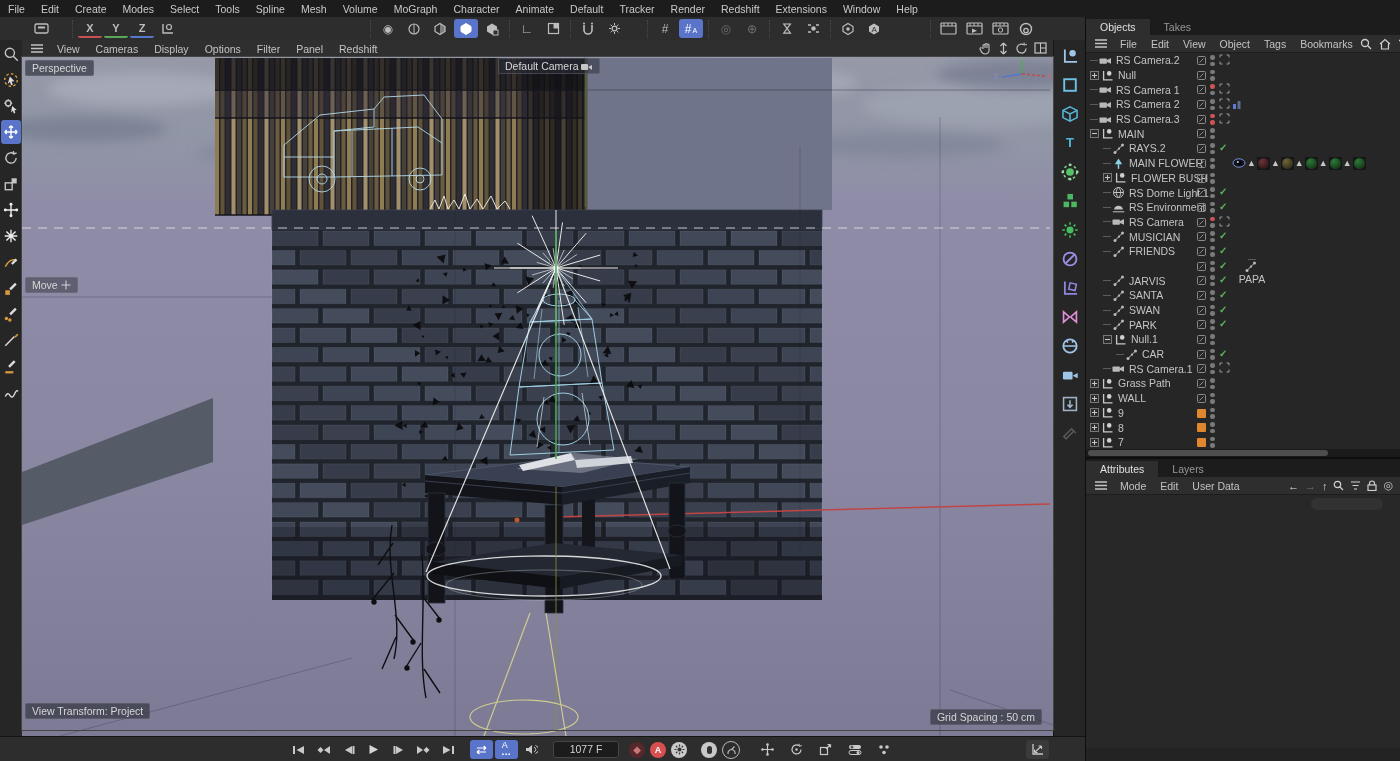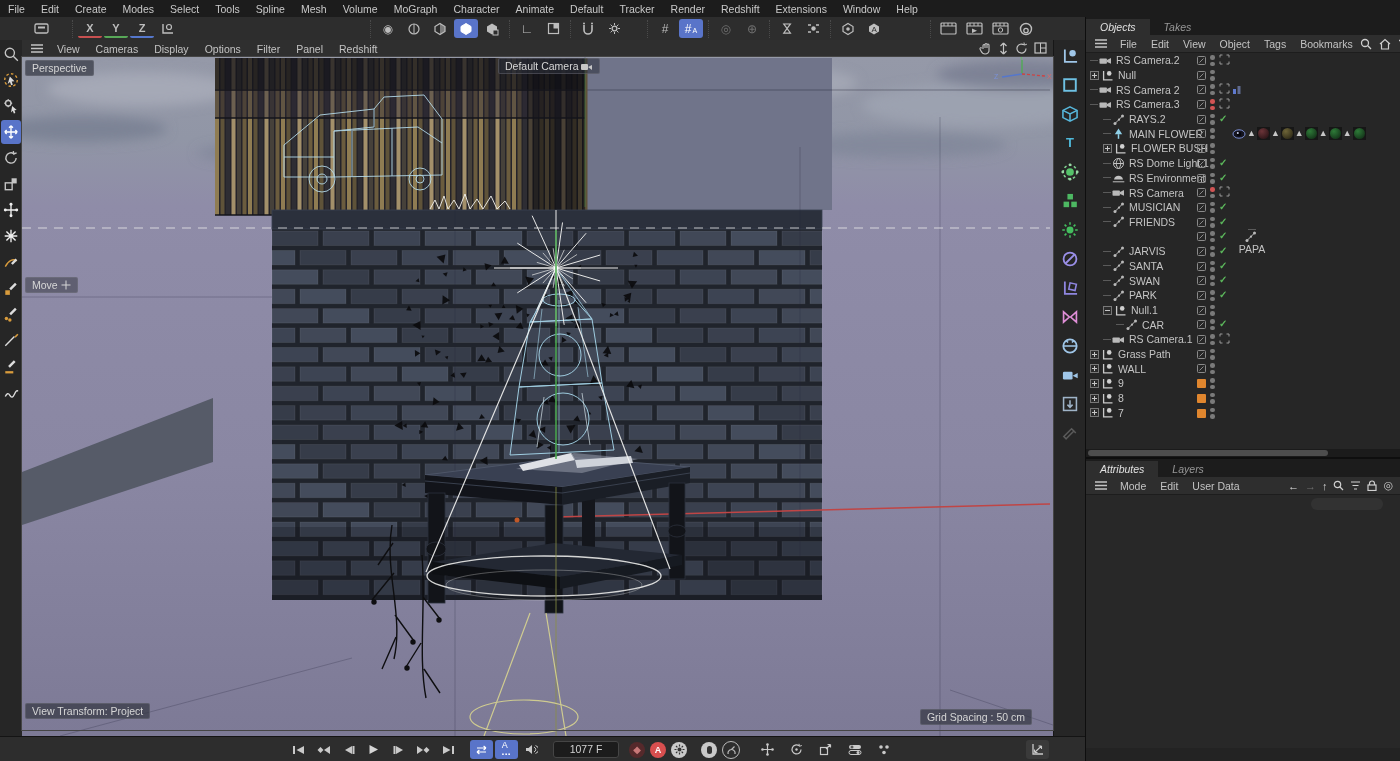--- a/index.html
+++ b/index.html
@@ -31,21 +31,21 @@
   #viewport{position:absolute;left:22px;top:40px;width:1031px;height:696px;background:#2f2f2f;}
   #vp-menu{position:absolute;left:0;top:0;right:0;height:17px;background:#2f2f2f;display:flex;
            align-items:center;border-bottom:1px solid #262626;}
   #vp-menu .mitem{padding:0 8px;font-size:10.5px;color:#c3c3c3;}
   #vp-nav{margin-left:auto;display:flex;gap:6px;padding-right:6px;}
   #scene{position:absolute;left:0;top:17px;width:1031px;height:673px;background:#8d8aa6;outline:1px solid #454545;}
   .vp-label{position:absolute;background:rgba(52,56,66,.72);color:#d6d6d6;font-size:10.5px;
             padding:1px 6px;border-radius:2px;border:1px solid rgba(130,130,140,.35);white-space:nowrap;}
   
   #right-panel{position:absolute;left:1085px;top:17px;width:315px;height:744px;background:#232323;border-left:1px solid #0e0e0e;}
-  .rp-tabs{height:18px;background:#1c1c1c;display:flex;align-items:flex-end;font-style:italic;}
+  .rp-tabs{height:18px;background:#1c1c1c;display:flex;align-items:flex-end;}
   .tab{padding:2px 14px 2px 14px;font-size:10.5px;color:#979797;}
   .tab.active{background:#2e2e2e;color:#e0e0e0;}
   .panel-menu{height:17px;background:#2e2e2e;display:flex;align-items:center;border-bottom:1px solid #1d1d1d;}
   .panel-menu .mitem{padding:0 7px;font-size:10.5px;color:#c3c3c3;}
   .panel-icons{margin-left:auto;display:flex;gap:7px;align-items:center;padding-right:8px;color:#cfcfcf;font-size:12px;}
   #om-tree{position:relative;height:396px;background:#262626;overflow:hidden;}
   .om-row{position:relative;height:14.7px;display:flex;align-items:center;font-size:10.5px;color:#c4c4c4;}
   .om-stub{width:8px;height:1px;background:#5a5a5a;margin-right:1px;flex:none;}
   .om-exp{width:9px;height:9px;flex:none;margin-right:2px;}
   .om-icon{width:14px;height:13px;flex:none;margin-right:3px;}
@@ -1020,21 +1020,21 @@
             <path d="M7,5 L11,3 V8 Z" fill="#c6c6c6"></path>
           </svg>
       </div>
       <div class="vp-label" style="left:3px;top:220px;background:rgba(58,60,70,.55);">
         <span>Move</span>
         <svg width="10" height="10" style="display:inline-block;vertical-align:-1px;">
             <path d="M5,0.5 V9.5 M0.5,5 H9.5" stroke="#d6d6d6"></path>
           </svg>
       </div>
       <div class="vp-label" style="left:3px;bottom:11px;">View Transform: Project</div>
-      <div class="vp-label" style="right:21px;bottom:5px;">Grid Spacing : 50 cm</div>
+      <div class="vp-label" style="right:11px;bottom:5px;">Grid Spacing : 50 cm</div>
     </div>
   </div>
 
   <div id="right-panel">
     <div class="rp-tabs">
 
     <span class="tab active">Objects</span>
         <span class="tab">Takes</span>
       </div>
     <div class="panel-menu">
@@ -1115,20 +1115,47 @@
           <span class="om-label">Null</span>
           <span class="om-badge">
             <svg width="9" height="9">
               <rect x="0.5" y="0.5" width="8" height="8" rx="1" fill="none" stroke="#8a8a8a"></rect>
               <path d="M2.5,6.5 L6.5,2.5" stroke="#8a8a8a"></path>
             </svg>
           </span>
           <span class="om-dots">
             <i style="background:#7a7a7a;"></i>
             <i style="background:#7a7a7a;"></i>
+          </span>
+        </div>
+        <div class="om-row" style="padding-left: 4px;">
+          <span class="om-stub"></span>
+          <span class="om-icon">
+            <svg width="14" height="13">
+              <g fill="#b9b9b9">
+                <rect x="0.5" y="4.4" width="7.4" height="5.4" rx="0.8"></rect>
+                <path d="M8,6 L12,4 V9.8 L8,8 Z"></path>
+              </g>
+            </svg>
+          </span>
+          <span class="om-label">RS Camera 1</span>
+          <span class="om-badge">
+            <svg width="9" height="9">
+              <rect x="0.5" y="0.5" width="8" height="8" rx="1" fill="none" stroke="#8a8a8a"></rect>
+              <path d="M2.5,6.5 L6.5,2.5" stroke="#8a8a8a"></path>
+            </svg>
+          </span>
+          <span class="om-dots">
+            <i style="background:#d05454;"></i>
+            <i style="background:#7a7a7a;"></i>
+          </span>
+          <span class="om-state">
+            <svg width="11" height="11">
+              <path d="M1,3.5 V1 H3.5 M7.5,1 H10 V3.5 M10,7.5 V10 H7.5 M3.5,10 H1 V7.5" stroke="#9a9a9a" f="" fill="none"></path>
+            </svg>
           </span>
         </div>
         <div class="om-row" style="padding-left: 4px;">
           <span class="om-stub"></span>
           <span class="om-icon">
             <svg width="14" height="13">
               <g fill="#b9b9b9">
                 <rect x="0.5" y="4.4" width="7.4" height="5.4" rx="0.8"></rect>
                 <path d="M8,6 L12,4 V9.8 L8,8 Z"></path>
               </g>
@@ -1177,20 +1204,45 @@
             </svg>
           </span>
           <span class="om-dots">
             <i style="background:#d05454;"></i>
             <i style="background:#d05454;"></i>
           </span>
           <span class="om-state">
             <svg width="11" height="11">
               <path d="M1,3.5 V1 H3.5 M7.5,1 H10 V3.5 M10,7.5 V10 H7.5 M3.5,10 H1 V7.5" stroke="#9a9a9a" f="" fill="none"></path>
             </svg>
+          </span>
+        </div>
+        <div class="om-row" style="padding-left: 4px;">
+          <span class="om-exp">
+            <svg width="9" height="9">
+              <rect x="0.5" y="0.5" width="8" height="8" fill="#2c2c2c" stroke="#787878"></rect>
+              <path d="M2,4.5 h5" stroke="#c6c6c6"></path>
+            </svg>
+          </span>
+          <span class="om-icon">
+            <svg width="14" height="13">
+              <path d="M2.6,2 V10.8 H11.5" stroke="#c9c9c9" fill="none" stroke-width="1.3"></path>
+              <circle cx="8.2" cy="4.4" r="2.3" fill="#cfcfcf"></circle>
+            </svg>
+          </span>
+          <span class="om-label">MAIN</span>
+          <span class="om-badge">
+            <svg width="9" height="9">
+              <rect x="0.5" y="0.5" width="8" height="8" rx="1" fill="none" stroke="#8a8a8a"></rect>
+              <path d="M2.5,6.5 L6.5,2.5" stroke="#8a8a8a"></path>
+            </svg>
+          </span>
+          <span class="om-dots">
+            <i style="background:#7a7a7a;"></i>
+            <i style="background:#7a7a7a;"></i>
           </span>
         </div>
         <div class="om-row" style="padding-left: 17px;">
           <span class="om-stub"></span>
           <span class="om-icon">
             <svg width="14" height="13">
               <path d="M3,10.5 L10.5,3" stroke="#b9b9b9" fill="none"></path>
               <circle cx="3" cy="10.5" r="1.5" fill="#b9b9b9"></circle>
               <circle cx="10.5" cy="3" r="1.5" fill="#b9b9b9"></circle>
               <circle cx="7" cy="6.7" r="1.1" fill="#b9b9b9"></circle>

